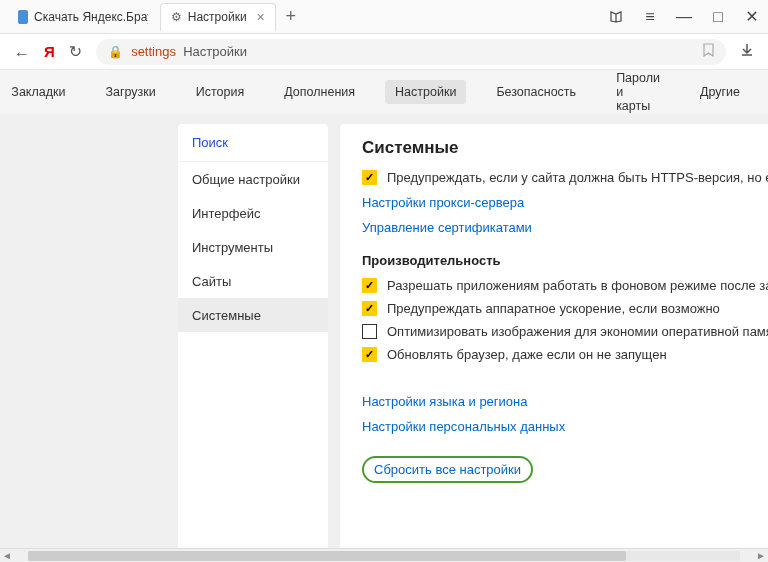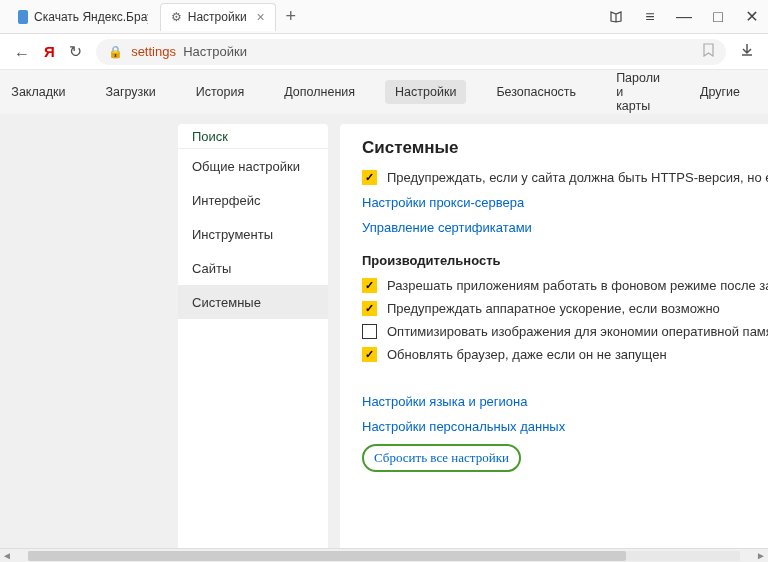--- a/index.html
+++ b/index.html
@@ -18,31 +18,31 @@
 .addr-box .lock { color: #888; font-size: 12px; }
 .addr-text { font-size: 13px; color: #555; }
 .addr-text .dark { color: #c2410c; }
 .addr-right { margin-left: auto; color: #aaa; font-size: 13px; }
 .dl-icon { color: #555; font-size: 16px; }
 .navstrip { height: 44px; background: #f5f5f5; display: flex; align-items: center; justify-content: flex-end; padding: 0 18px; gap: 20px; font-size: 12.5px; color: #333; }
 .navstrip .item { padding: 5px 10px; border-radius: 4px; }
 .navstrip .item.active { background: #e3e3e3; }
 .content { flex: 1; background: #f0f0f0; display: flex; padding: 10px 0 0 0; overflow: hidden; }
 .sidebar { width: 150px; margin-left: 178px; background: #fff; border-radius: 4px; }
-.search { height: 25px; display: flex; align-items: center; padding: 0 14px; color: #14532d; font-size: 13px; border-bottom: 1px solid #eee; }
+.search { height: 38px; display: flex; align-items: center; padding: 0 14px; color: #1d4ed8; font-size: 13px; border-bottom: 1px solid #eee; }
 .side-item { height: 34px; display: flex; align-items: center; padding: 0 14px; font-size: 13px; color: #333; }
 .side-item.active { background: #ececec; }
 .main { flex: 1; background: #fff; margin-left: 12px; border-radius: 4px 0 0 0; padding: 14px 0 14px 22px; overflow: hidden; }
 .section-title { font-size: 17px; font-weight: bold; color: #222; margin-bottom: 12px; }
 .sub-title { font-size: 13px; font-weight: bold; color: #222; margin: 18px 0 10px; }
 .row { display: flex; align-items: center; gap: 10px; font-size: 13px; color: #333; margin-bottom: 8px; white-space: nowrap; }
 .chk { width: 15px; height: 15px; border: 1.5px solid #333; display: inline-flex; align-items: center; justify-content: center; font-size: 11px; font-weight: bold; flex-shrink: 0; }
 .chk.checked { background: #ffcc00; border-color: #ffcc00; color: #000; }
 .link { color: #0066cc; font-size: 13px; margin-bottom: 8px; display: block; margin-top: 10px; }
-.link.hl { border: 2.5px solid #4a9b2e; border-radius: 16px; padding: 4px 10px; display: inline-block; margin-top: 2px; font-family: Liberation Serif, serif; }
+.link.hl { border: 2.5px solid #4a9b2e; border-radius: 16px; padding: 4px 10px; display: inline-block; margin-top: 14px; }
 .scrollbar { position: absolute; bottom: 0; left: 0; right: 0; height: 14px; background: #f0f0f0; border-top: 1px solid #ddd; display: flex; align-items: center; }
 .sb-track { flex: 1; height: 10px; background: #e8e8e8; margin: 0 14px; position: relative; }
 .sb-thumb { position: absolute; left: 0; width: 84%; height: 100%; background: #ccc; border-radius: 2px; }
 .sb-arrow { width: 14px; text-align: center; color: #888; font-size: 10px; }
 .yandex-logo { font-family: Arial; font-weight: bold; color: #d00; font-size: 15px; }
 .overflow { white-space: nowrap; overflow: hidden; text-overflow: clip; }
 </style>
 </head>
 <body>
 

